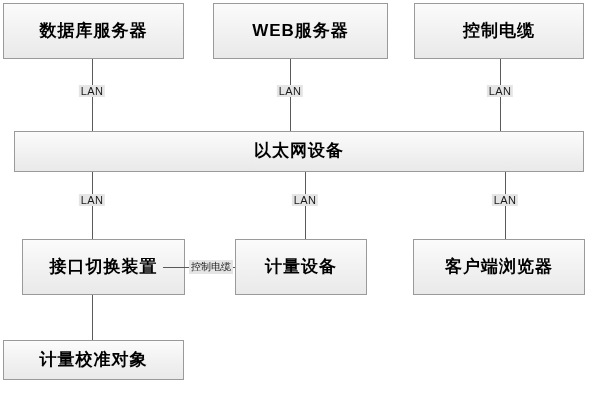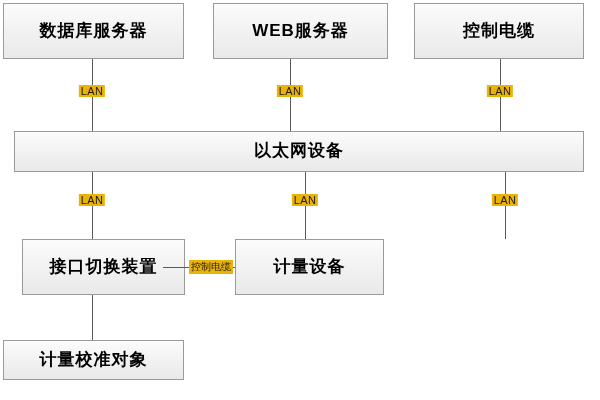--- a/index.html
+++ b/index.html
@@ -54,21 +54,21 @@
     height: 1px;
     background: #5a5a5a;
   }
 
   
   .edge-label {
     position: absolute;
     font-size: 11px;
     font-weight: 400;
     color: #1a1a1a;
-    background: #eab308;
+    background: #e5e5e5;
     padding: 0 2px;
     white-space: nowrap;
     letter-spacing: 0.3px;
     transform: translateX(-50%);
     text-align: left;
   }
   .edge-label.cable {
     font-size: 10px;
     letter-spacing: 0;
     transform: translate(-50%, -50%);
@@ -111,24 +111,27 @@
   <div class="vline" style="left:305px; top:172px; height:67px;"></div>
   <div class="edge-label" style="left:305px; top:194px;">LAN</div>
 
   <div class="vline" style="left:505px; top:172px; height:67px;"></div>
   <div class="edge-label" style="left:505px; top:194px;">LAN</div>
 
   <div class="node row-mid" style="left:22px; top:239px; width:163px; height:56px;">
     <span class="node-label">接口切换装置</span>
   </div>
 
-  <div class="node row-mid" style="left:235px; top:239px; width:149px; height:56px;">
+  <div class="node row-mid" style="left:235px; top:239px; width:132px; height:56px;">
     <span class="node-label">计量设备</span>
   </div>
 
+  <div class="node row-mid" style="left:413px; top:239px; width:172px; height:56px;">
+    <span class="node-label">客户端浏览器</span>
+  </div>
 
   <div class="hline" style="left:163px; top:267px; width:72px;"></div>
   <div class="edge-label cable" style="left:199px; top:267px;">控制电缆</div>
 
   <div class="vline" style="left:92px; top:295px; height:45px;"></div>
 
   <div class="node row-bot" style="left:3px; top:340px; width:181px; height:40px;">
     <span class="node-label">计量校准对象</span>
   </div>
 

